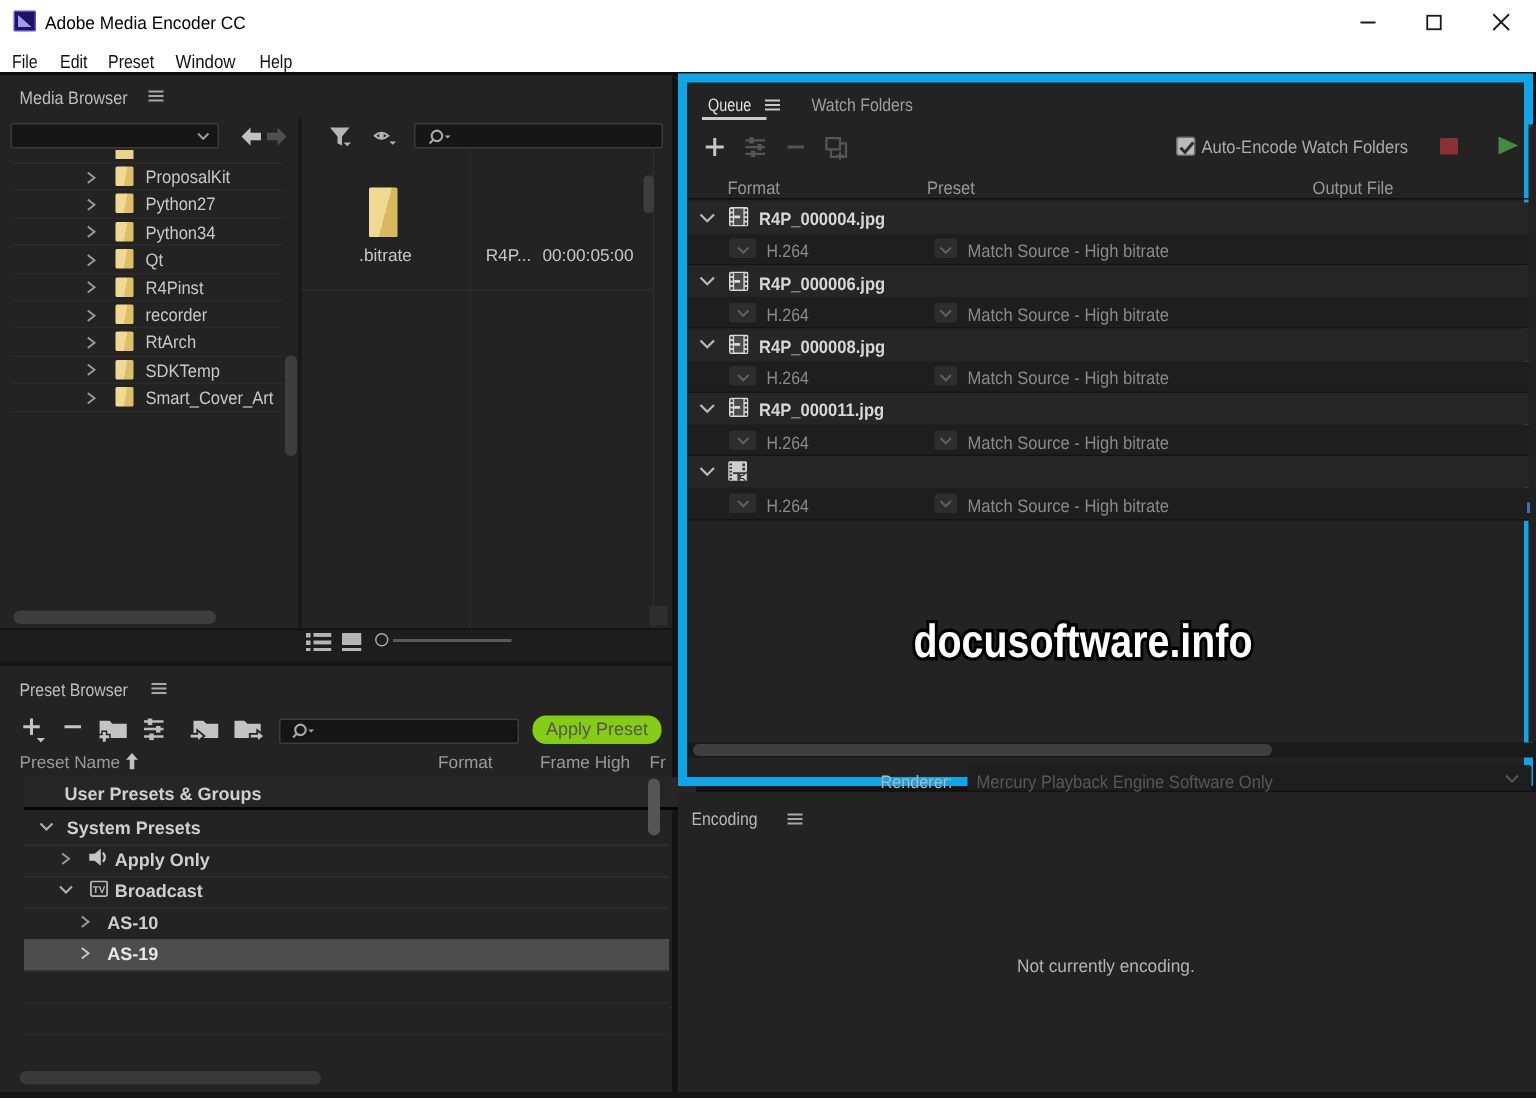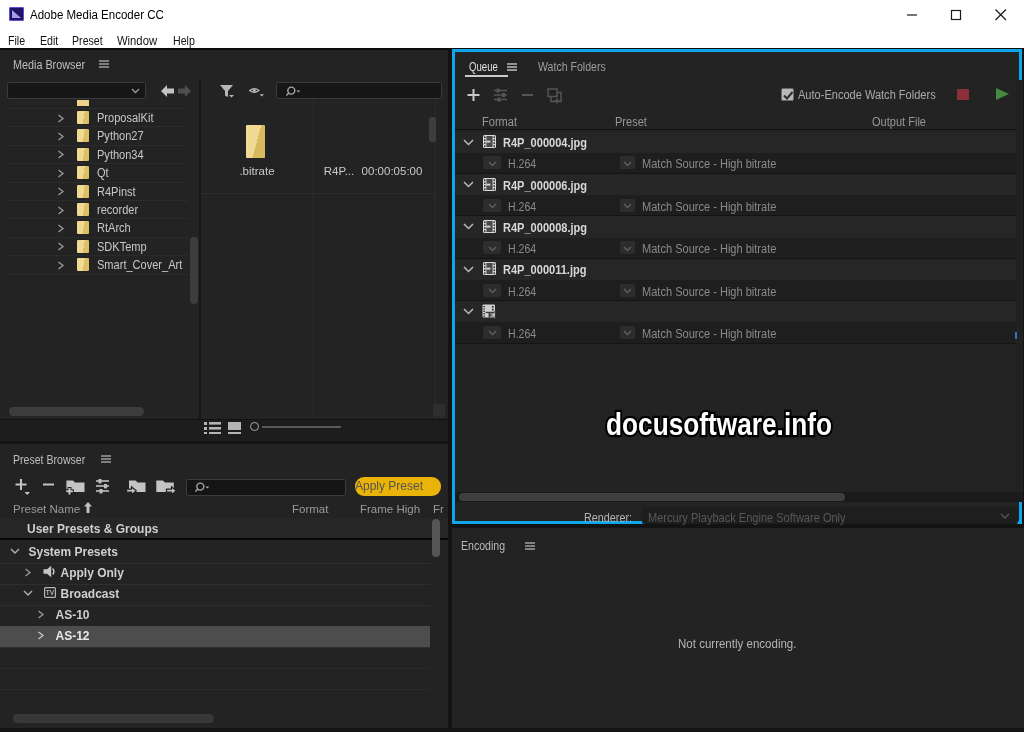--- a/index.html
+++ b/index.html
@@ -219,31 +219,31 @@
   </svg>
 
   <div class="abs" style="left:186px;top:35px;width:160px;height:17px;background:#151515;border:1px solid #3c3c3c;border-radius:2px">
     <svg class="abs" style="left:5px;top:2px" width="20" height="12" viewBox="0 0 20 12">
       <circle cx="8.3" cy="4.6" r="3.5" fill="none" stroke="#a8a8a8" stroke-width="1.4"></circle>
       <line x1="5.8" y1="7.1" x2="3.4" y2="9.6" stroke="#a8a8a8" stroke-width="1.4"></line>
       <polyline points="13.4,4.4 15.4,6.4 17.4,4.4" fill="#a8a8a8"></polyline>
     </svg>
   </div>
 
-  <div class="abs" style="left:355px;top:33px;width:86px;height:19px;background:#eab308;border-radius:9px;color:#555;font-size:12px;text-align:left;line-height:19px">Apply Preset</div>
+  <div class="abs" style="left:355px;top:33px;width:86px;height:19px;background:#84cc16;border-radius:9px;color:#555;font-size:12px;text-align:center;line-height:19px">Apply Preset</div>
 
   <div class="abs txt" style="left:13px;top:60px;font-size:11.5px;color:#9a9a9a">Preset Name</div>
   <svg class="abs" style="left:83px;top:58px" width="10" height="11" viewBox="0 0 10 11">
       <path d="M5 0 L9 4.5 L6.5 4.5 L6.5 11 L3.5 11 L3.5 4.5 L1 4.5 Z" fill="#c2c2c2"></path>
     </svg>
   <div class="abs txt" style="left:292px;top:60px;font-size:11.5px;color:#9a9a9a">Format</div>
   <div class="abs txt" style="left:360px;top:60px;font-size:11.5px;color:#9a9a9a">Frame High</div>
   <div class="abs txt" style="left:433px;top:60px;font-size:11.5px;color:#9a9a9a">Fr</div>
 
-  <div id="plist" class="abs" style="left:0;top:74px;width:448px;height:202px">
+  <div id="plist" class="abs" style="left:16px;top:74px;width:448px;height:202px">
       <div class="abs" style="left:0;top:0;width:448px;height:21.5px;background:#262626;border-bottom:2px solid #060606"></div>
       <div class="abs txt" style="left:27px;top:5px;font-size:12px;font-weight:bold;color:#cfcfcf">User Presets &amp; Groups</div>
       <svg class="abs" style="left:10px;top:30px" width="10" height="7">
         <polyline points="1,1 5,5 9,1" fill="none" stroke="#b0b0b0" stroke-width="1.4"></polyline>
       </svg>
       <div class="abs txt" style="left:28.5px;top:27.5px;font-size:12px;font-weight:bold;color:#cfcfcf">System Presets</div>
       <div class="abs" style="left:0;top:44.5px;width:430px;height:1px;background:#2e2e2e"></div>
       <svg class="abs" style="left:24px;top:50px" width="8" height="9">
         <polyline points="1.5,1 6,4.5 1.5,8" fill="none" stroke="#9a9a9a" stroke-width="1.3"></polyline>
       </svg>
@@ -265,34 +265,34 @@
       <div class="abs" style="left:0;top:86.7px;width:430px;height:1px;background:#2e2e2e"></div>
       <svg class="abs" style="left:37px;top:92px" width="8" height="9">
         <polyline points="1.5,1 6,4.5 1.5,8" fill="none" stroke="#9a9a9a" stroke-width="1.3"></polyline>
       </svg>
       <div class="abs txt" style="left:55.5px;top:90.5px;font-size:12px;font-weight:bold;color:#cfcfcf">AS-10</div>
       <div class="abs" style="left:0;top:107.8px;width:430px;height:1px;background:#2e2e2e"></div>
       <div class="abs" style="left:0;top:107.8px;width:430px;height:21.1px;background:#4d4d4d"></div>
       <svg class="abs" style="left:37px;top:113px" width="8" height="9">
         <polyline points="1.5,1 6,4.5 1.5,8" fill="none" stroke="#c8c8c8" stroke-width="1.3"></polyline>
       </svg>
-      <div class="abs txt" style="left:55.5px;top:111.5px;font-size:12px;font-weight:bold;color:#e8e8e8">AS-12</div>
+      <div class="abs txt" style="left:55.5px;top:111.5px;font-size:12px;font-weight:bold;color:#e8e8e8">AS-19</div>
       <div class="abs" style="left:0;top:128.9px;width:430px;height:1px;background:#2e2e2e"></div>
       <div class="abs" style="left:0;top:150px;width:430px;height:1px;background:#2a2a2a"></div>
       <div class="abs" style="left:0;top:171.2px;width:430px;height:1px;background:#2a2a2a"></div>
     </div>
 
   <div class="abs" style="left:432px;top:75px;width:8px;height:38px;background:#555;border-radius:4px"></div>
 
   <div class="abs" style="left:13px;top:270px;width:201px;height:9px;background:#383838;border-radius:4.5px"></div>
 </div>
 
 <div class="abs" style="left:0;top:48px;width:1024px;height:2px;background:#0d0d0d"></div>
 
-<div class="abs" style="left:452px;top:49px;width:570px;height:475px;border:3px solid #0ea5e9;background:#232323">
+<div class="abs" style="left:452px;top:49px;width:570px;height:475px;border:6px solid #0ea5e9;background:#232323">
 
   <div class="abs txt s80" style="left:14px;top:9px;font-size:12px;color:#e0e0e0">Queue</div>
   <svg class="abs" style="left:51px;top:10px" width="12" height="10">
       <g stroke="#c8c8c8" stroke-width="1.4">
         <line x1="1" y1="2" x2="11" y2="2"></line>
         <line x1="1" y1="5" x2="11" y2="5"></line>
         <line x1="1" y1="8" x2="11" y2="8"></line>
       </g>
     </svg>
   <div class="abs" style="left:10px;top:23px;width:43px;height:1.6px;background:#cacaca"></div>

